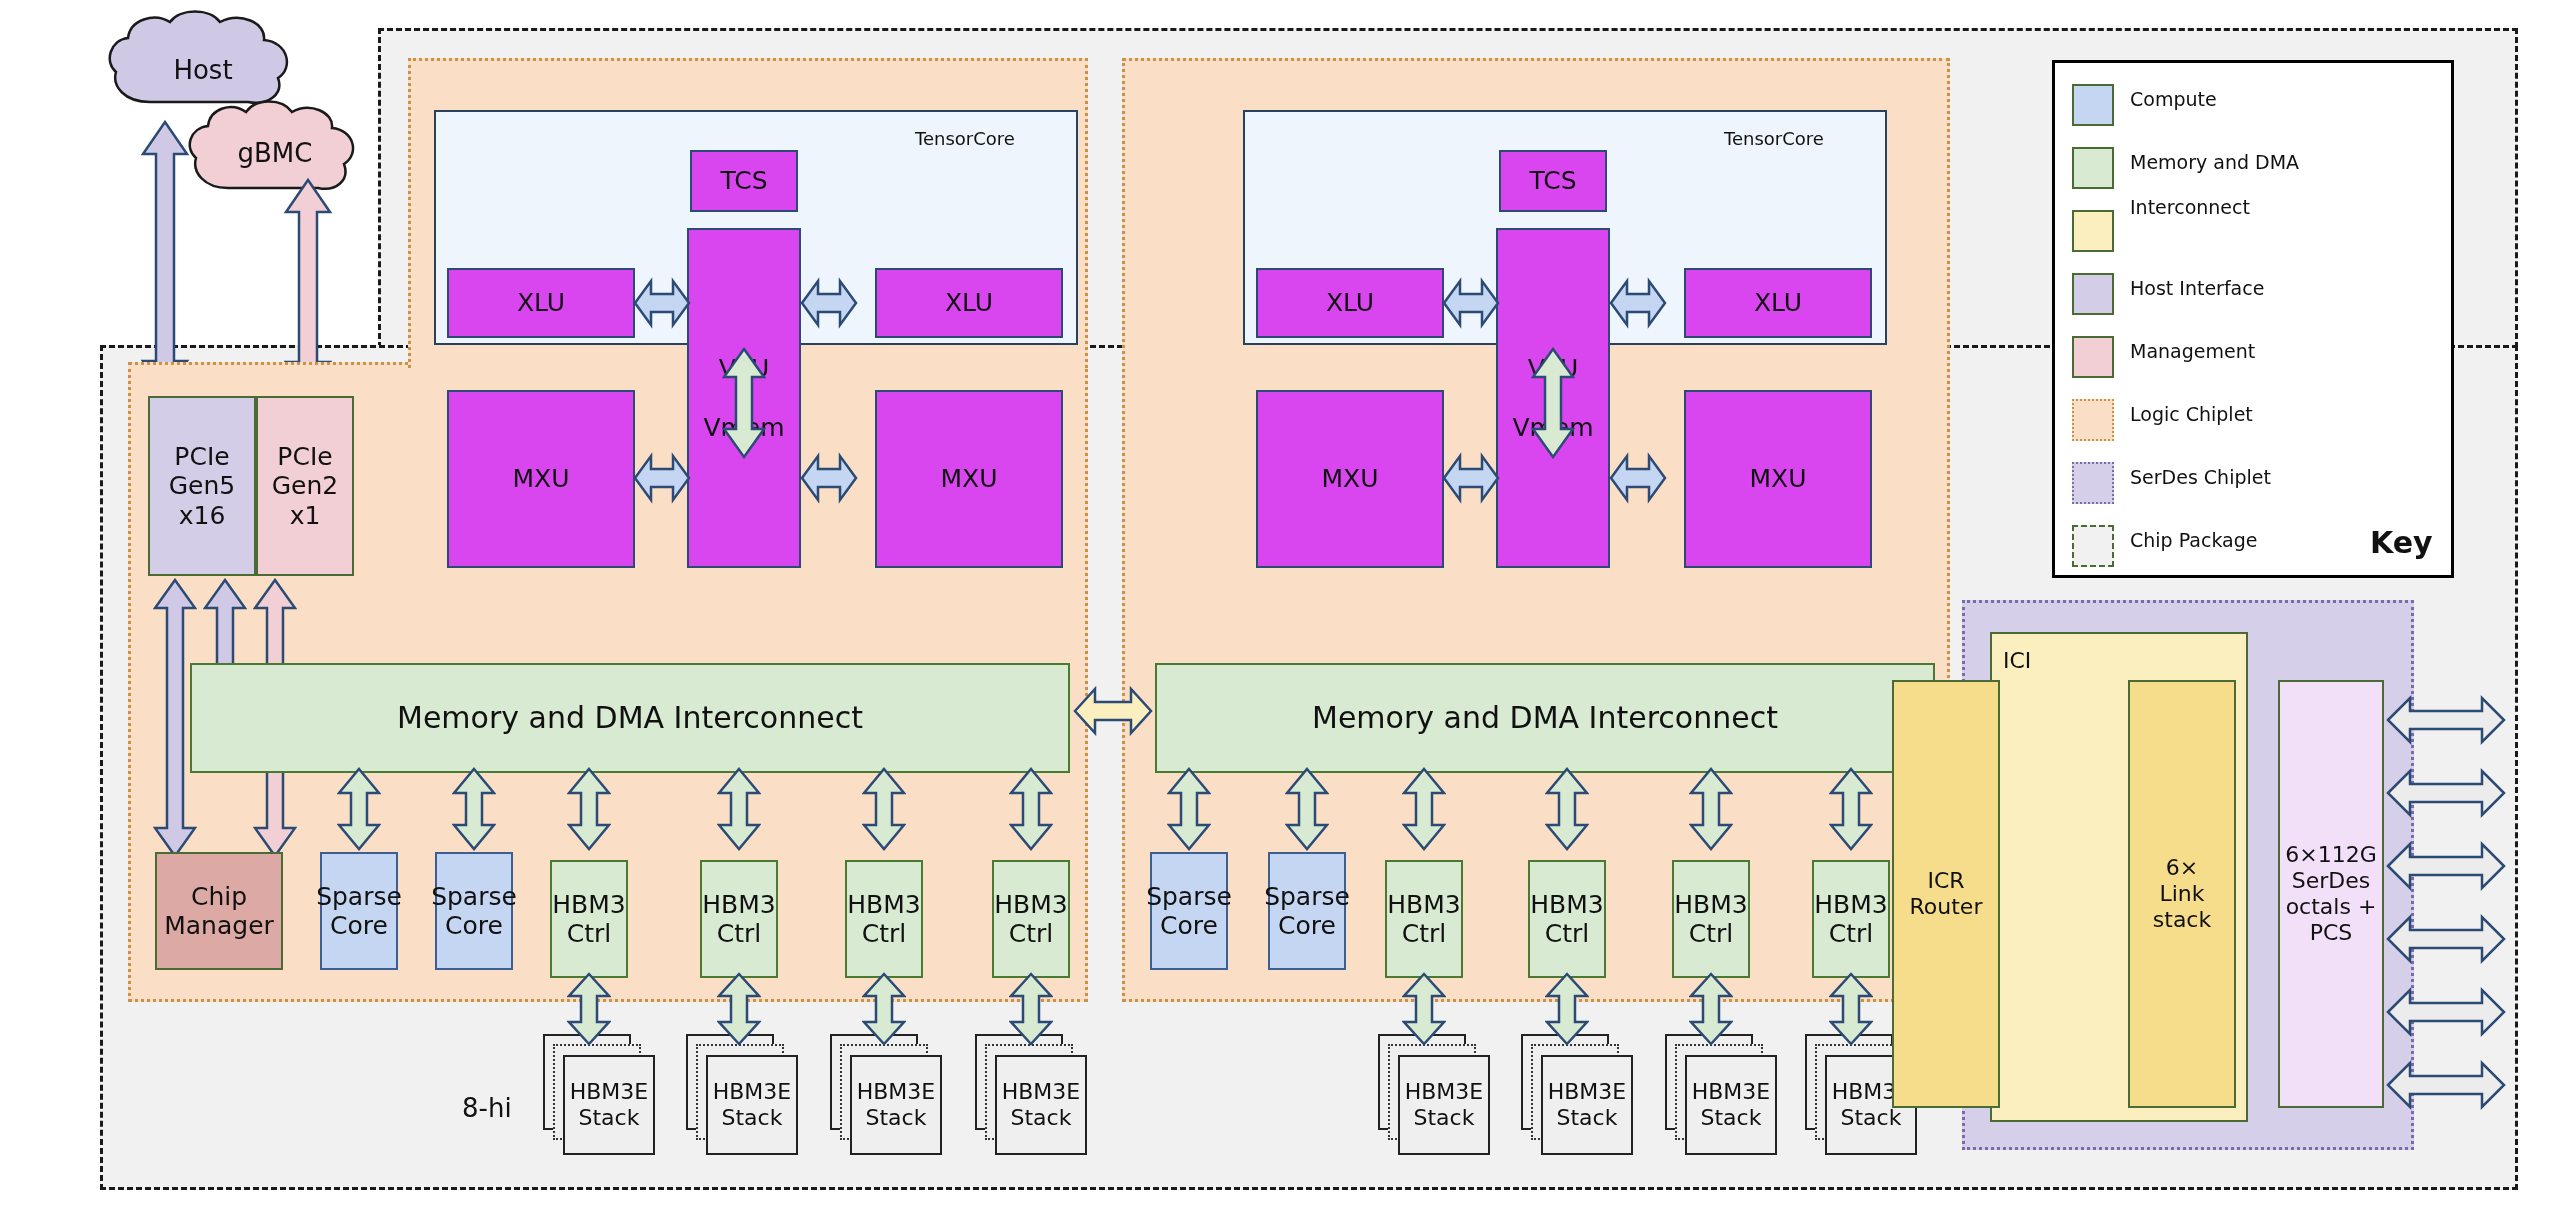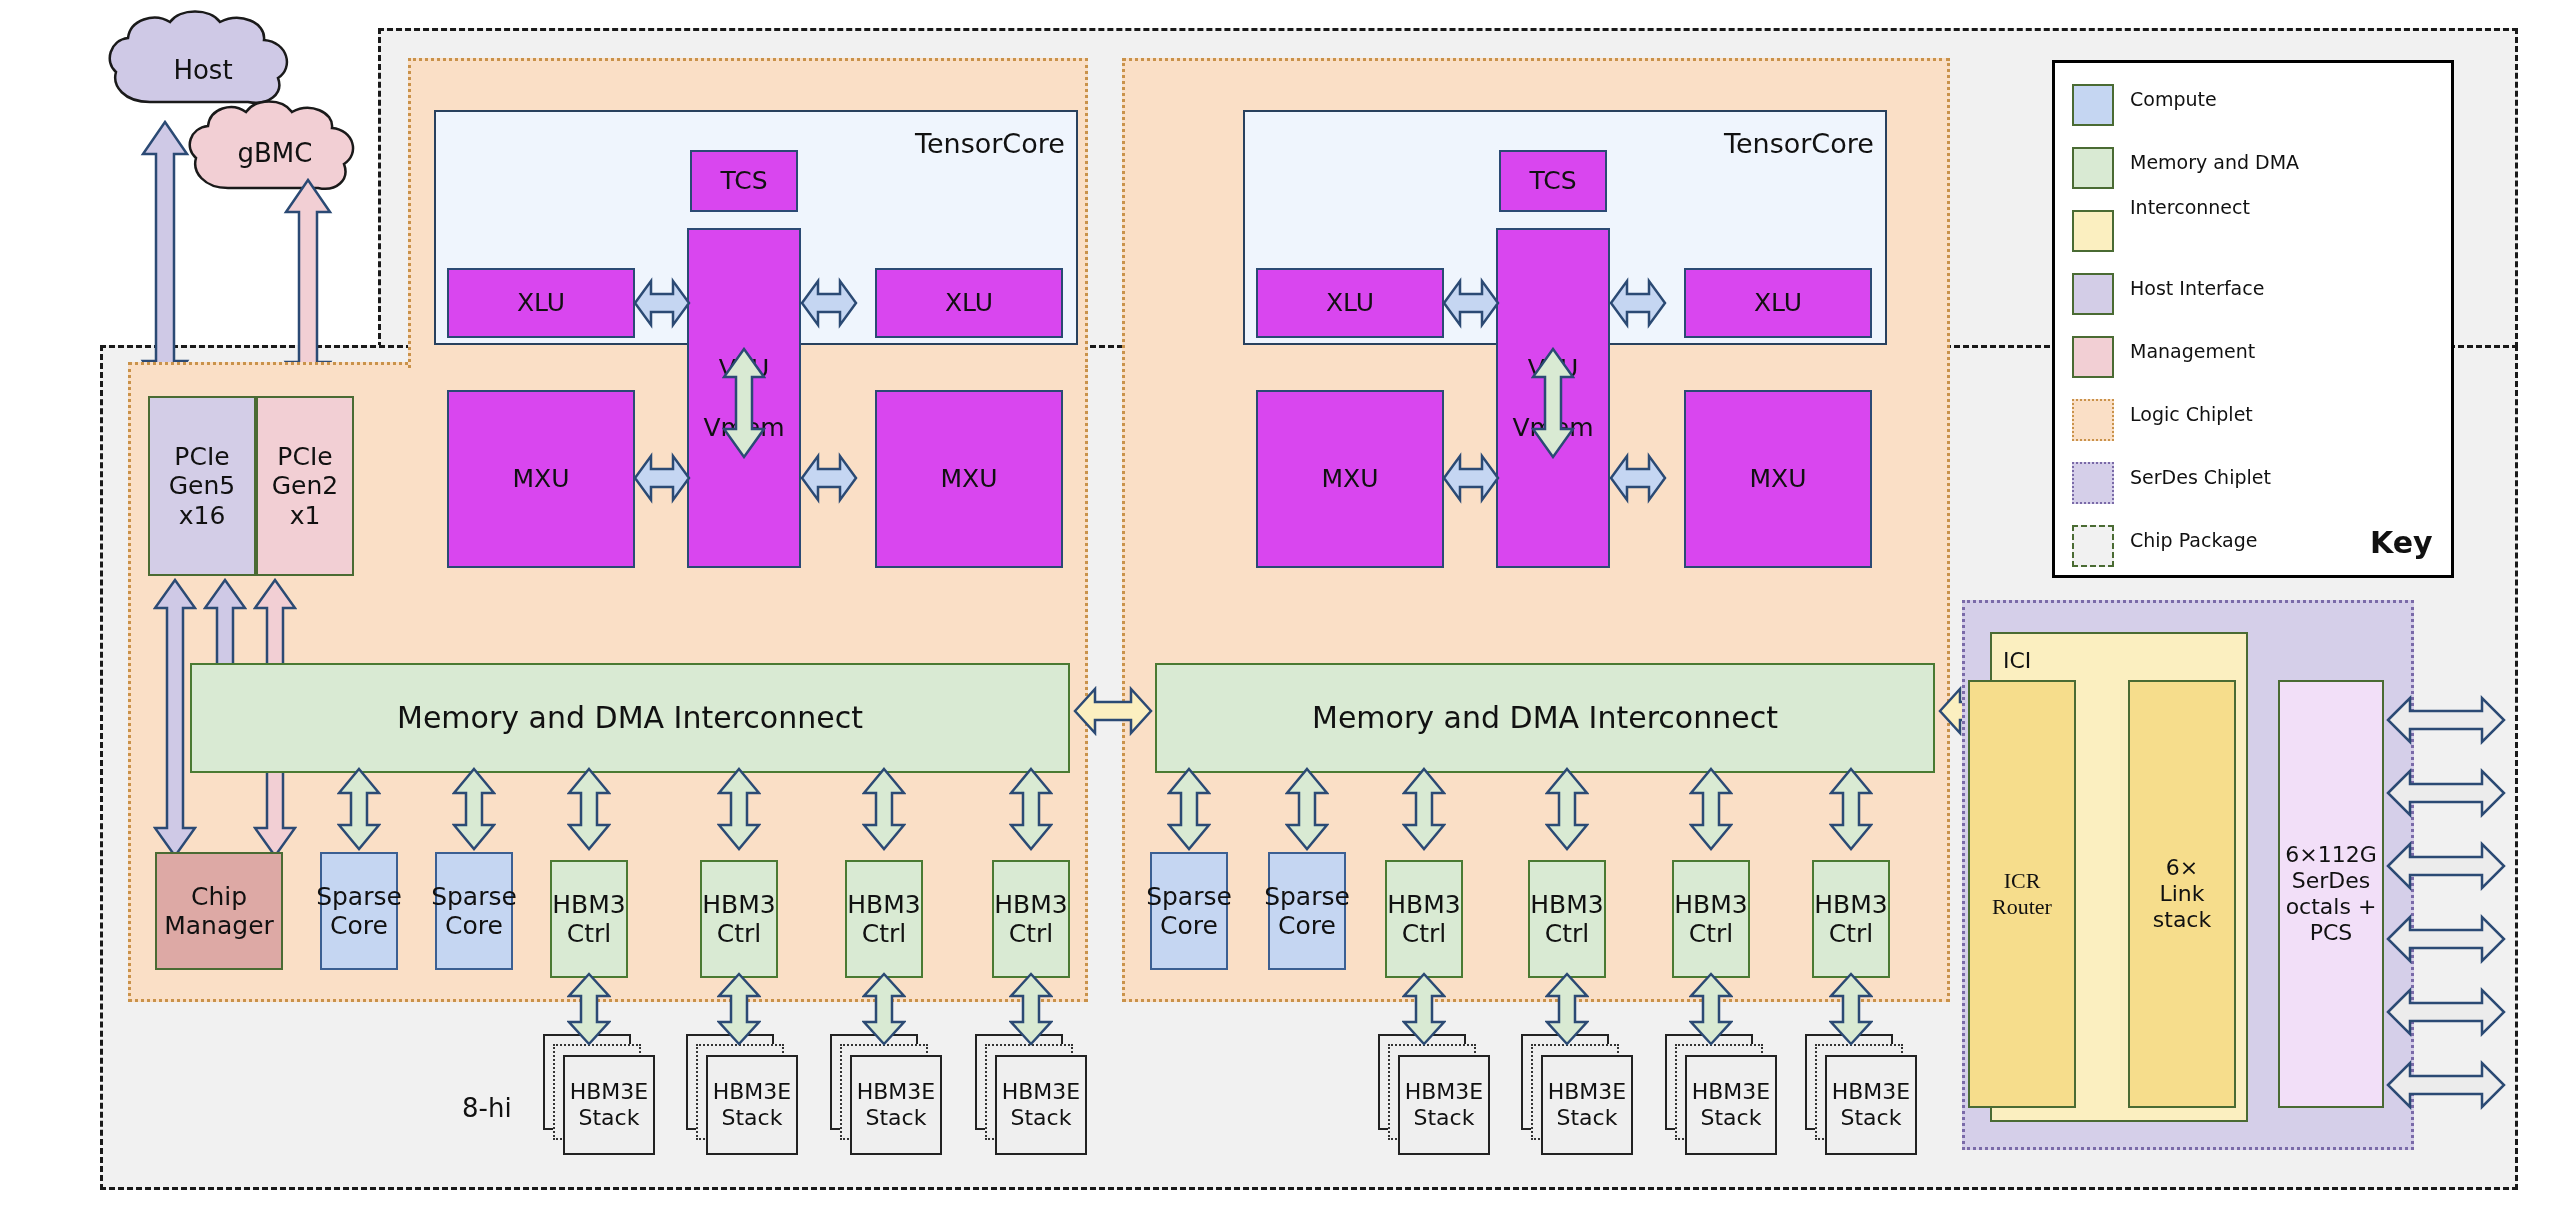--- a/index.html
+++ b/index.html
@@ -29,21 +29,21 @@
 
   
   .arrV,.arrH{position:absolute;}
   .arrV svg,.arrH svg{display:block;}
 
   
   .cloud{position:absolute;}
 
   
   .lbl{position:absolute;white-space:pre;}
-  .t-tc{font-size:27px;}
+  .t-tc{font-size:18px;}
   .t-blk{font-size:25px;}
   .t-small{font-size:22px;}
   .t-band{font-size:30px;}
   .t-ici{font-size:22px;}
   .t-key{font-size:19px;}
   .t-keybold{font-size:30px;font-weight:bold;}
   .t-cloud{font-size:26px;}
   .t-8hi{font-size:26px;}
 
   
@@ -379,21 +379,21 @@
   <svg width="44" height="74" viewBox="0 0 44 74">
       <path d="M22,2 L42,24 L30,24 L30,50 L42,50 L22,72 L2,50 L14,50 L14,24 L2,24 Z" fill="#d9ead3" stroke="#2b4a74" stroke-width="2.5"></path>
     </svg>
 </div>
 
 <div class="lbl t-8hi" style="left:462px;top:1093px;">8-hi</div>
 
 <div class="abs serdes-chiplet" style="left:1962px;top:600px;width:452px;height:550px;"></div>
 <div class="abs intercon" style="left:1990px;top:632px;width:258px;height:490px;"></div>
 <div class="lbl t-ici" style="left:2003px;top:648px;">ICI</div>
-<div class="abs intercon-in ctr t-small" style="left: 1968px; top: 680px; width: 108px; height: 428px; white-space: pre-line; font-family: Liberation Serif, serif;">ICR
+<div class="abs intercon-in ctr t-small" style="left: 1892px; top: 680px; width: 108px; height: 428px; white-space: pre-line;">ICR
 Router</div>
 <div class="abs intercon-in ctr t-small" style="left: 2128px; top: 680px; width: 108px; height: 428px; white-space: pre-line;">6×
 Link
 stack</div>
 <div class="abs serdes-blk ctr t-small" style="left: 2278px; top: 680px; width: 106px; height: 428px; white-space: pre-line;">6×112G
 SerDes
 octals +
 PCS</div>
 
 <div class="arrH" style="left:2386px;top:694px;">

